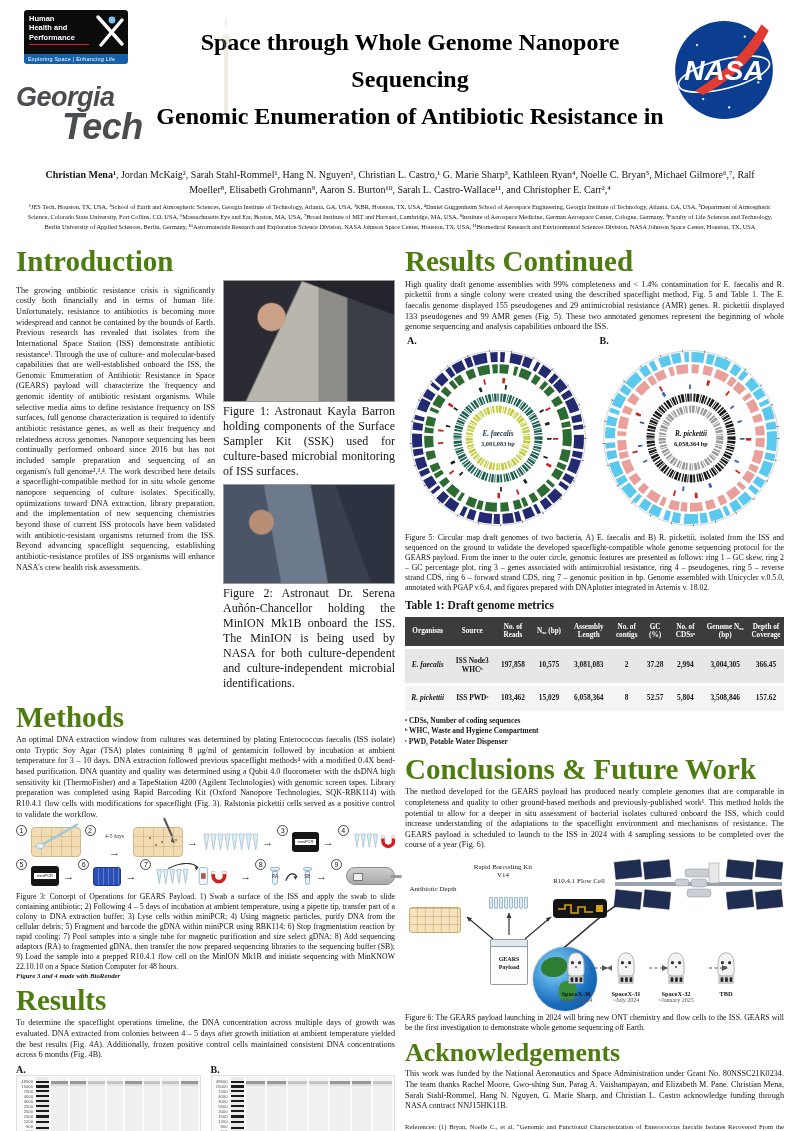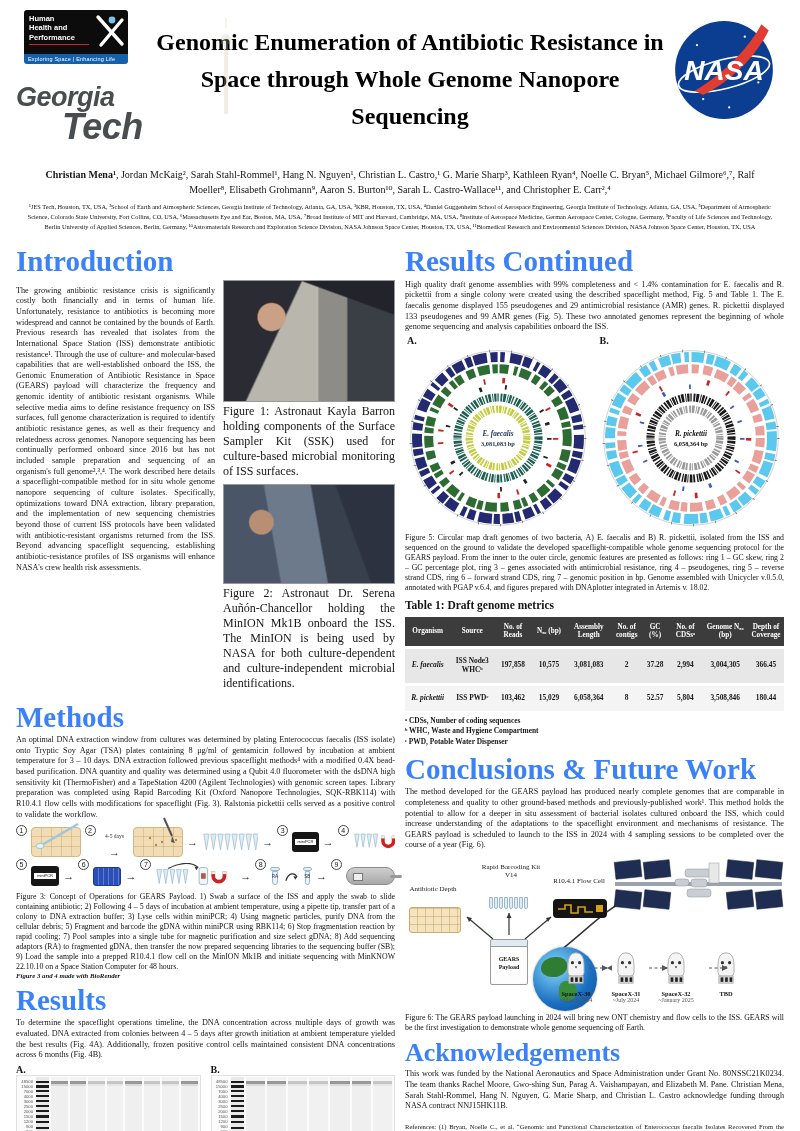--- a/index.html
+++ b/index.html
@@ -27,21 +27,21 @@
   .gt-tower { position:absolute; left:218px; top:18px; opacity:.28; }
   .title-col { flex:1; text-align:center; padding:14px 6px 0 10px; }
   .poster-title { font-size:24px; font-weight:bold; line-height:1.55; color:#000; }
   .nasa-col { width:112px; flex:0 0 112px; padding-top:8px; }
   .authors { text-align:center; font-size:10px; margin-top:24px; line-height:1.5; padding:0 26px; }
   .authors .lead { font-weight:bold; }
   .affils { text-align:center; font-size:6.3px; line-height:1.6; margin-top:5px; padding:0 8px; color:#111; }
   
   .columns { display:flex; gap:10px; margin-top:8px; }
   .col { width:379px; flex:0 0 379px; }
-  h2.sec { font-size:29px; font-weight:bold; color:#3b82f6; line-height:1.05; margin:6px 0 3px 0; }
+  h2.sec { font-size:29px; font-weight:bold; color:#4d7c0f; line-height:1.05; margin:6px 0 3px 0; }
   h2.sec.small { font-size:26px; }
   p.body { font-size:8.2px; line-height:1.3; text-align:justify; }
   p.cap  { font-size:7.8px; line-height:1.28; text-align:justify; color:#111; }
   .note-italic { font-size:6.8px; font-weight:bold; font-style:italic; }
   
   .intro-flex { display:flex; gap:8px; }
   .intro-text { width:199px; flex:0 0 199px;margin-top:6px; }
   .intro-figs { flex:1; }
   .photo { width:100%; border:1px solid #999; position:relative; overflow:hidden; }
   .photo1 { height:122px; background:
@@ -175,22 +175,22 @@
 
     <svg class="gt-tower" width="16" height="96" viewBox="0 0 16 96">
       <rect x="6" y="22" width="4" height="74" fill="#c9c2a8"></rect>
       <path d="M8 0 L8 10" stroke="#c9c2a8" stroke-width="1.5"></path>
       <path d="M2 22 Q8 10 14 22 Z" fill="#c9c2a8"></path>
       <rect x="3" y="22" width="10" height="4" fill="#bdb493"></rect>
     </svg>
 
     <div class="title-col">
       <div class="poster-title">
+        <div>Space through Whole Genome Nanopore Sequencing</div>
         <div>Genomic Enumeration of Antibiotic Resistance in</div>
-        <div>Space through Whole Genome Nanopore Sequencing</div>
       </div>
     </div>
 
     <div class="nasa-col">
       <svg width="104" height="104" viewBox="0 0 100 100">
         <circle cx="50" cy="50" r="47" fill="#0b3d91"></circle>
         <circle cx="24" cy="26" r="1.1" fill="#fff"></circle>
           <circle cx="70" cy="18" r="1.1" fill="#fff"></circle>
         <circle cx="83" cy="62" r="1.1" fill="#fff"></circle>
           <circle cx="30" cy="78" r="1.1" fill="#fff"></circle>
@@ -541,21 +541,21 @@
         <tr class="r2">
           <td class="org">R. pickettii</td>
           <td>ISS PWDᶜ</td>
           <td>103,462</td>
           <td>15,029</td>
           <td>6,058,364</td>
           <td>8</td>
           <td>52.57</td>
           <td>5,804</td>
           <td>3,508,846</td>
-          <td>180.44</td>
+          <td>157.62</td>
         </tr>
       </tbody>
         </table>
       <div class="t1-notes">
           <div>ᵃ CDSs, Number of coding sequences</div>
           <div>ᵇ WHC, Waste and Hygiene Compartment</div>
           <div>ᶜ PWD, Potable Water Dispenser</div>
         </div>
 
       <h2 class="sec">Conclusions &amp; Future Work</h2>
@@ -569,21 +569,21 @@
             <path d="M104 58 l-2.5 5 h5 z" fill="#333"></path>
           <path d="M120 84 L146 62" stroke="#333" stroke-width="1.2" fill="none"></path>
             <path d="M146 62 l-5 1 l2 4 z" fill="#333"></path>
           <path d="M150 100 C 185 72 200 55 228 40" stroke="#333" stroke-width="1.5" fill="none"></path>
           <path d="M228 40 l-6 0.5 l3 5 z" fill="#333"></path>
         </svg>
 
         <div class="f6-label" style="left:2px;top:30px;width:52px">Antibiotic Depth</div>
         <div class="media-icon" style="left:4px;top:52px"></div>
 
-        <div class="f6-label" style="left:74px;top:8px;width:64px">Rapid Barcoding Kit V14</div>
+        <div class="f6-label" style="left:66px;top:8px;width:64px">Rapid Barcoding Kit V14</div>
         <div class="strip8" style="left:84px;top:42px">
           <i></i>
             <i></i>
             <i></i>
             <i></i>
             <i></i>
             <i></i>
             <i></i>
             <i></i>
         </div>

